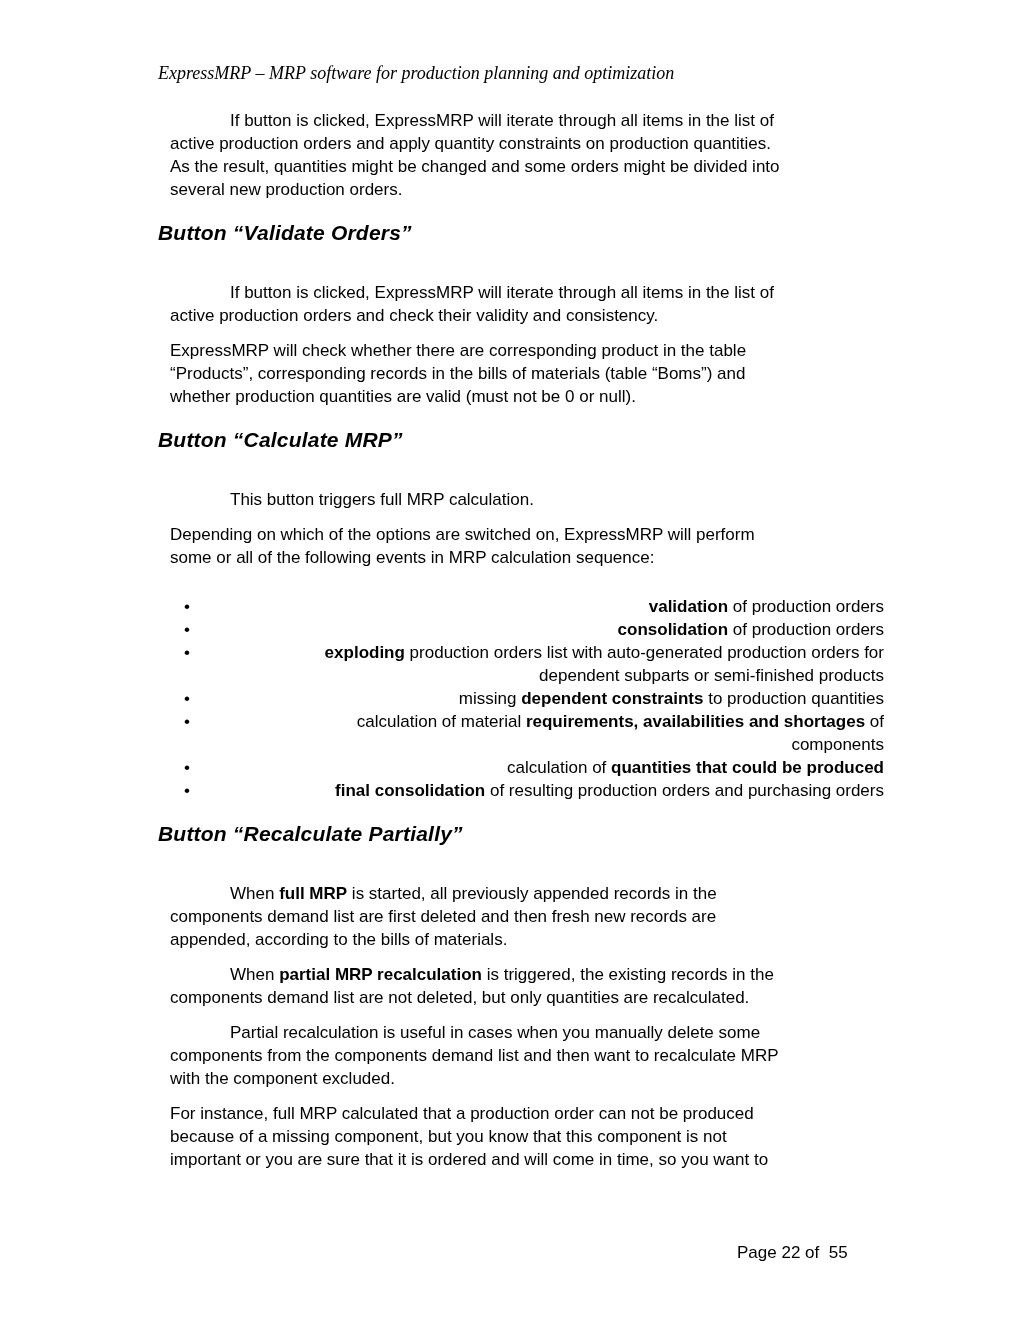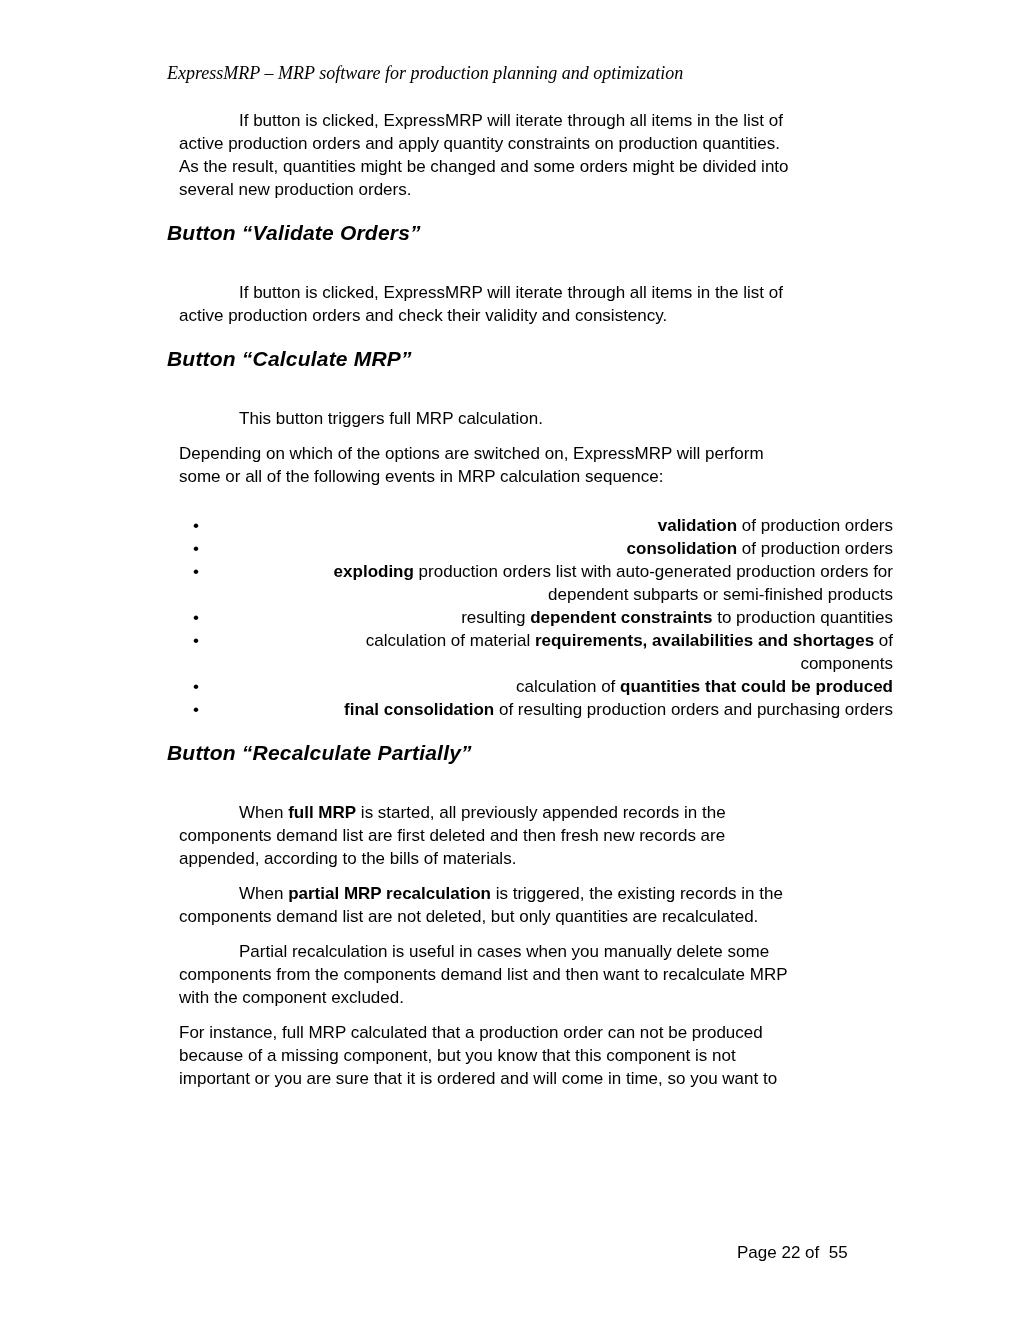--- a/index.html
+++ b/index.html
@@ -10,21 +10,21 @@
   body {
     width: 1024px;
     height: 1325px;
     position: relative;
     font-family: "Liberation Sans", sans-serif;
     color: #000000;
     overflow: hidden;
   }
   .content {
     position: absolute;
-    left: 167px;
+    left: 158px;
     top: 63px;
     width: 726px;
   }
   .doc-title {
     font-family: "Liberation Serif", serif;
     font-style: italic;
     font-size: 18px;
     line-height: 20px;
     margin: 0 0 26px 0;
     white-space: nowrap;
@@ -84,33 +84,36 @@
 
   <p class="body-par ind">If button is clicked, ExpressMRP will iterate through all items in the list of
 active production orders and apply quantity constraints on production quantities.
 As the result, quantities might be changed and some orders might be divided into
 several new production orders.</p>
 
   <h2 class="sec-heading">Button “Validate Orders”</h2>
 
   <p class="body-par ind">If button is clicked, ExpressMRP will iterate through all items in the list of
 active production orders and check their validity and consistency.</p>
+  <p class="body-par">ExpressMRP will check whether there are corresponding product in the table
+“Products”, corresponding records in the bills of materials (table “Boms”) and
+whether production quantities are valid (must not be 0 or null).</p>
 
   <h2 class="sec-heading">Button “Calculate MRP”</h2>
 
   <p class="body-par ind">This button triggers full MRP calculation.</p>
   <p class="body-par">Depending on which of the options are switched on, ExpressMRP will perform
 some or all of the following events in MRP calculation sequence:</p>
 
   <ul class="mrp-steps">
     <li><span></span><b>validation</b><span> of production orders</span></li>
     <li><span></span><b>consolidation</b><span> of production orders</span></li>
     <li><span></span><b>exploding</b><span> production orders list with auto-generated production orders for
 dependent subparts or semi-finished products</span></li>
-    <li><span>resulting </span><b>dependent constraints</b><span> to production quantities</span></li>
+    <li><span>missing </span><b>dependent constraints</b><span> to production quantities</span></li>
     <li><span>calculation of material </span><b>requirements, availabilities and shortages</b><span> of
 components</span></li>
     <li><span>calculation of </span><b>quantities that could be produced</b><span></span></li>
     <li><span></span><b>final consolidation</b><span> of resulting production orders and purchasing orders</span></li>
   </ul>
 
   <h2 class="sec-heading">Button “Recalculate Partially”</h2>
 
   <p class="body-par ind"><span>When </span><b>full MRP</b><span> is started, all previously appended records in the
 components demand list are first deleted and then fresh new records are

